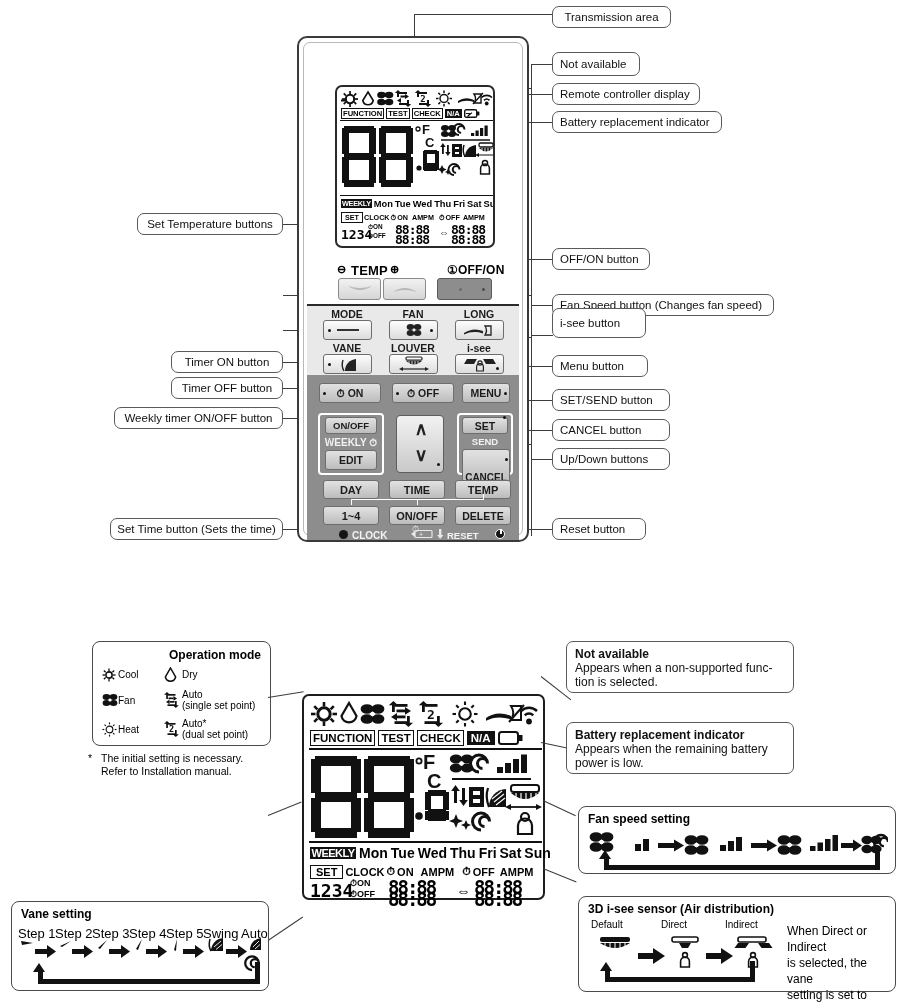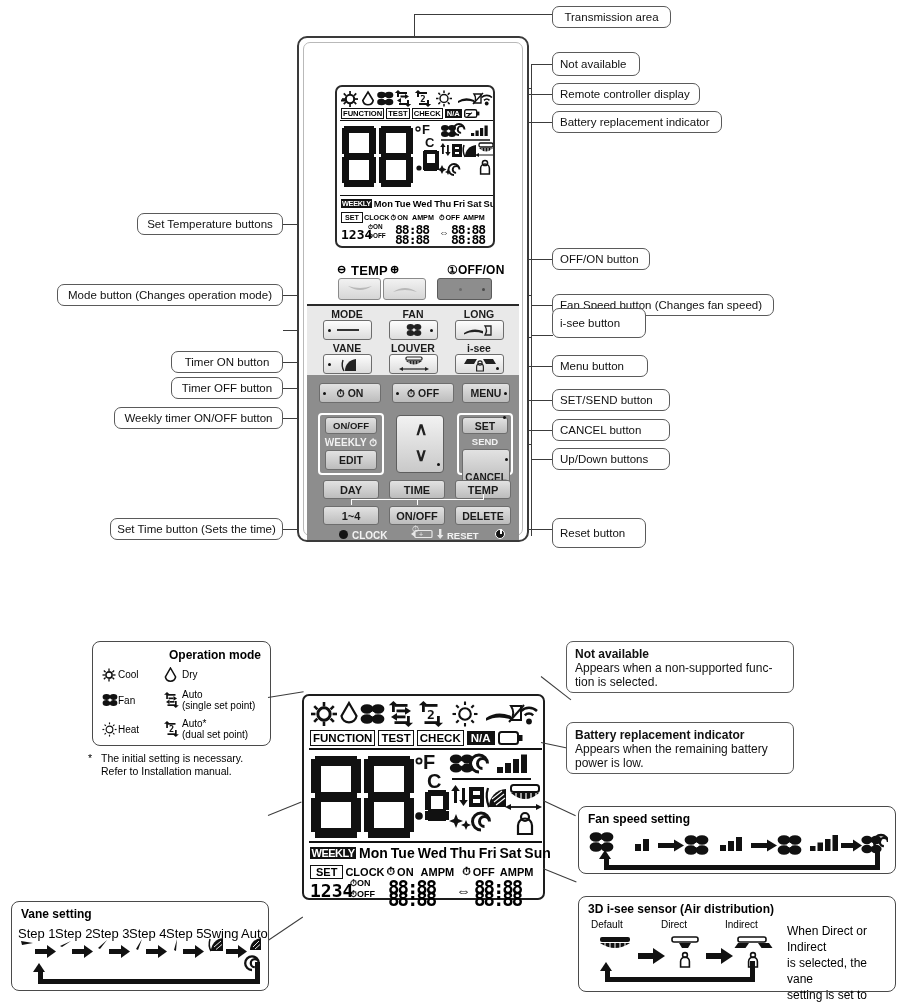--- a/index.html
+++ b/index.html
@@ -535,24 +535,23 @@
   <div class="callout" style="left:552px;top:52px;width:88px;height:24px;justify-content:flex-start;">Not available</div>
   <div class="callout" style="left:552px;top:83px;width:148px;height:22px;justify-content:flex-start;">Remote controller display</div>
   <div class="callout" style="left:552px;top:111px;width:170px;height:22px;justify-content:flex-start;">Battery replacement indicator</div>
   <div class="callout" style="left:552px;top:248px;width:98px;height:22px;justify-content:flex-start;">OFF/ON button</div>
   <div class="callout" style="left:552px;top:294px;width:222px;height:22px;justify-content:flex-start;">Fan Speed button (Changes fan speed)</div>
   <div class="callout" style="left:552px;top:308px;width:94px;height:30px;justify-content:flex-start;">i-see button</div>
   <div class="callout" style="left:552px;top:355px;width:96px;height:22px;justify-content:flex-start;">Menu button</div>
   <div class="callout" style="left:552px;top:389px;width:118px;height:22px;justify-content:flex-start;">SET/SEND button</div>
   <div class="callout" style="left:552px;top:419px;width:118px;height:22px;justify-content:flex-start;">CANCEL button</div>
   <div class="callout" style="left:552px;top:448px;width:118px;height:22px;justify-content:flex-start;">Up/Down buttons</div>
-  <div class="callout" style="left:552px;top:518px;width:94px;height:30px;justify-content:flex-start;">Reset button</div>
+  <div class="callout" style="left:552px;top:518px;width:94px;height:22px;justify-content:flex-start;">Reset button</div>
 
   <div class="callout" style="left:137px;top:213px;width:146px;height:22px;">Set Temperature buttons</div>
-  <div class="callout" style="left:57px;top:284px;width:226px;height:22px;">Mode button (Changes operation mode)</div>
   <div class="callout" style="left:171px;top:351px;width:112px;height:22px;">Timer ON button</div>
   <div class="callout" style="left:171px;top:377px;width:112px;height:22px;">Timer OFF button</div>
   <div class="callout" style="left:114px;top:407px;width:169px;height:22px;">Weekly timer ON/OFF button</div>
   <div class="callout" style="left:110px;top:518px;width:173px;height:22px;">Set Time button (Sets the time)</div>
 
   <div class="panel" style="left:92px;top:641px;width:179px;height:105px;padding:6px 9px;">
     <div class="panel-ttl" style="margin-bottom:5px;text-align:right;">Operation mode</div>
     <div class="modegrid">
       <span>
         <svg width="14" height="14" viewBox="0 0 17 17">

